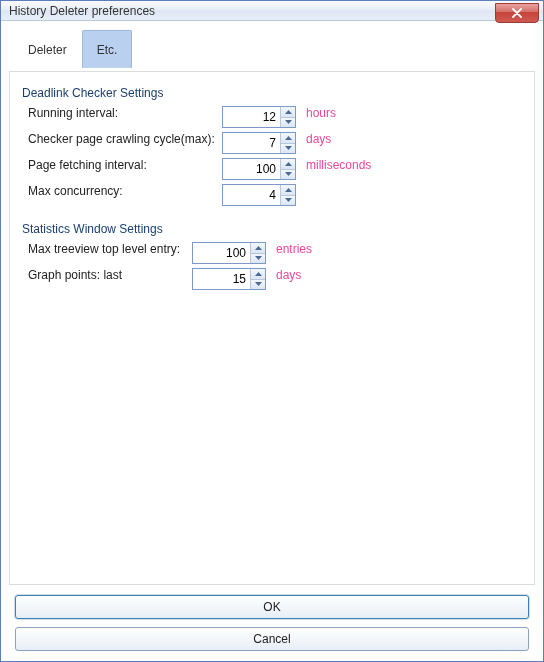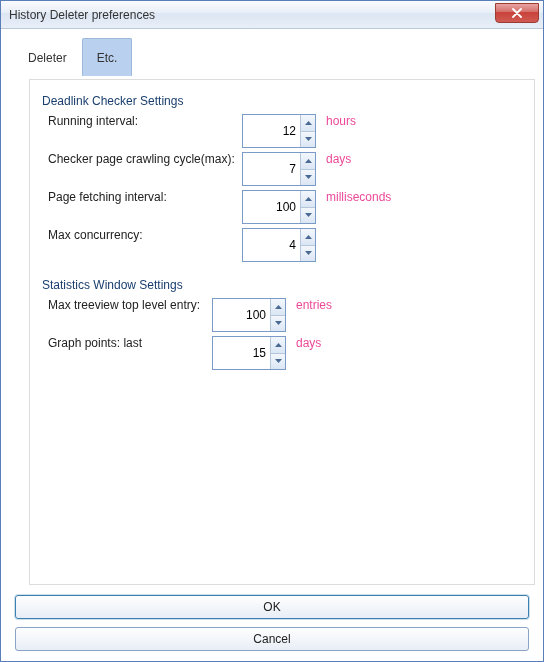--- a/index.html
+++ b/index.html
@@ -12,21 +12,21 @@
   }
   .window {
     width: 544px; height: 662px;
     border: 1px solid #5a7fb8;
     display: flex; flex-direction: column;
     background: #fff;
     position: relative;
   }
   
   .titlebar {
-    height: 28px;
+    height: 20px;
     background: linear-gradient(to bottom, #f9fbfd 0%, #e8eef7 45%, #dde6f3 46%, #e7eef8 100%);
     border-bottom: 1px solid #b9c8db;
     display: flex; align-items: center;
     padding-left: 8px;
     position: relative;
   }
   .titlebar .title {
     font-size: 12px;
     color: #333;
   }
@@ -74,21 +74,20 @@
     border: 1px solid #9cb8da;
     border-bottom: 1px solid #b9d1ef;
     border-radius: 2px 2px 0 0;
   }
   .tab-panel {
     flex: 1;
     border: 1px solid #dcdcdc;
     background: #fff;
     padding: 10px 12px 12px 12px;
     overflow: hidden;
-    margin-left: 20px;
   }
   .group-heading {
     font-size: 12px;
     color: #1a3e6e;
     margin: 4px 0 6px 0;
   }
   .group-heading.second {
     margin-top: 16px;
   }
   .form-row {
@@ -101,21 +100,21 @@
     flex: 0 0 200px;
     padding-left: 6px;
   }
   .stats .form-label {
     flex: 0 0 170px;
   }
   .spin-wrap {
     display: flex;
     align-items: stretch;
     width: 74px;
-    height: 34px;
+    height: 22px;
     border: 1px solid #7a9ac8;
     background: #fff;
   }
   .spin-input {
     flex: 1;
     border: none;
     outline: none;
     text-align: right;
     padding: 0 4px;
     font-size: 12px;

